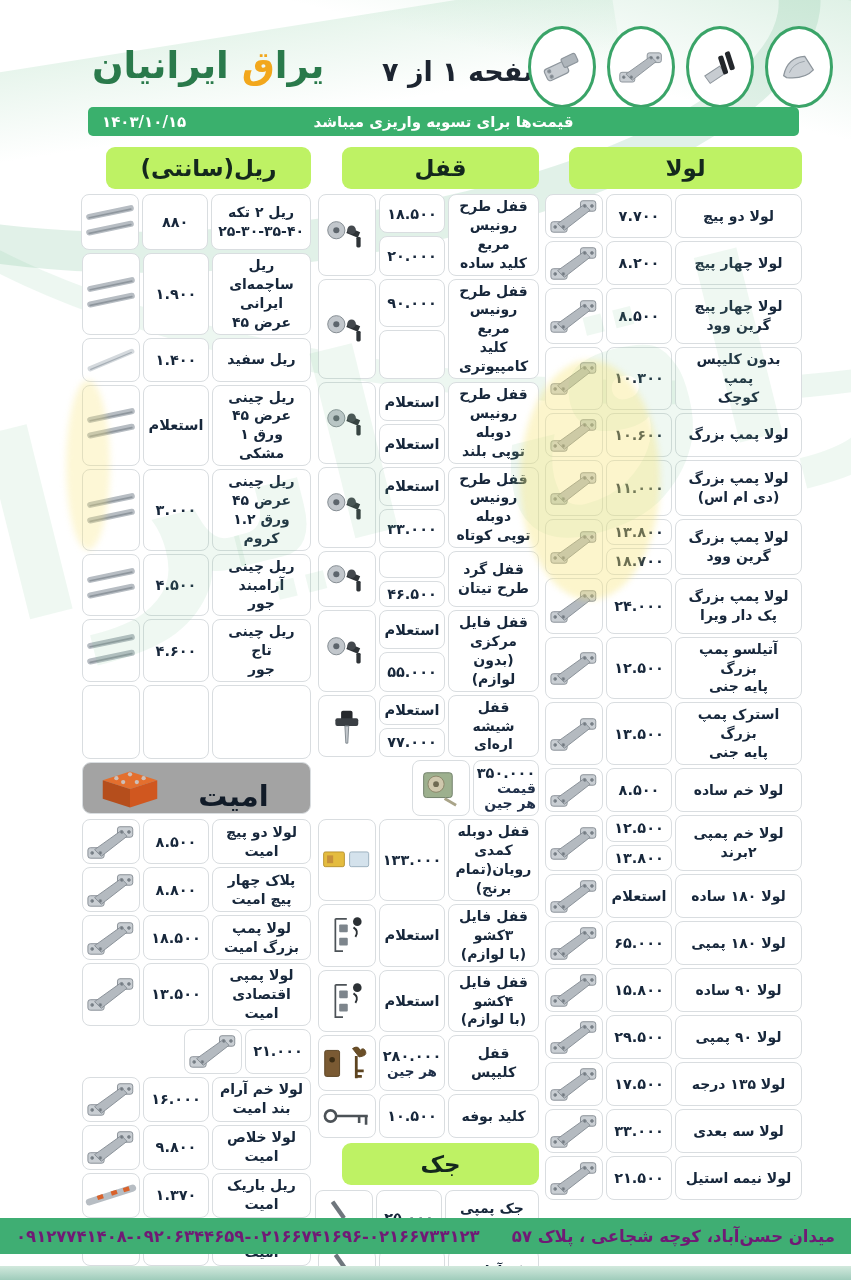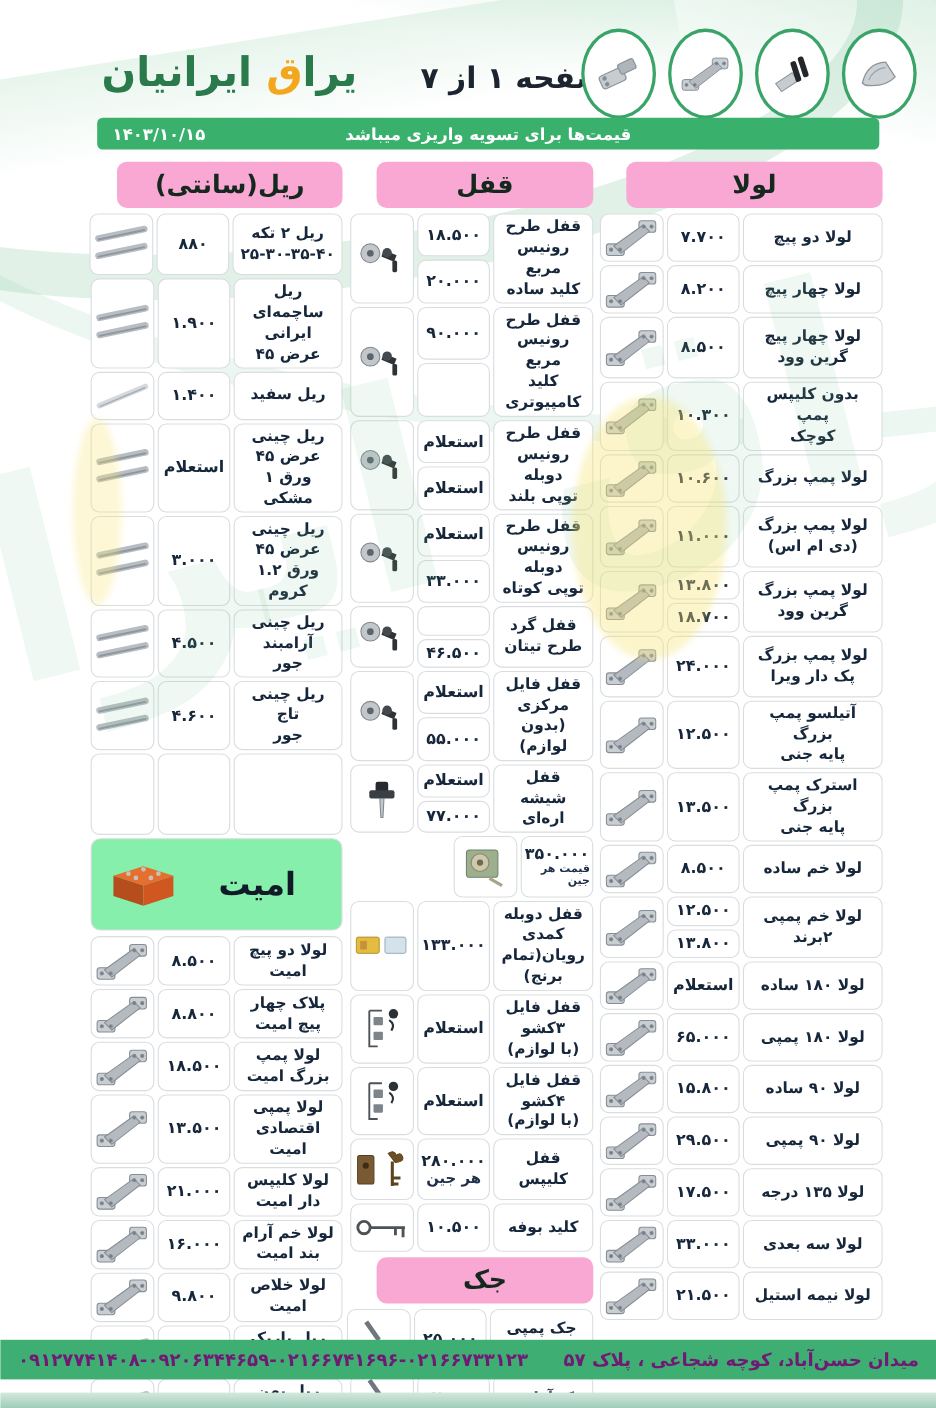--- a/index.html
+++ b/index.html
@@ -32,40 +32,40 @@
   .info-bar{position:absolute;left:88px;top:107px;width:711px;height:29px;z-index:4;background:#3ab06d;
             border-radius:5px;display:flex;align-items:center;justify-content:center;}
   .info-note{color:#fff;font-weight:bold;font-size:15px;}
   .info-date{position:absolute;left:14px;top:0;height:29px;display:flex;align-items:center;
              color:#fff;font-weight:bold;font-size:15px;}
   
   .col{position:absolute;top:147px;z-index:2;display:flex;flex-direction:column;}
   .col-rail {left:82px; width:229px;}
   .col-ghofl{left:318px;width:221px;}
   .col-lola {left:545px;width:257px;}
-  .sec-title{height:42px;flex:none;background:#f9a8d4;border-radius:9px;display:flex;align-items:center;
+  .sec-title{height:42px;flex:none;background:#bef264;border-radius:9px;display:flex;align-items:center;
              justify-content:center;font-size:23px;font-weight:bold;color:#14281d;margin-bottom:5px;margin-left:24px;}
   .rows{display:flex;flex-direction:column;gap:3px;}
   .row{display:flex;gap:3px;min-height:44px;}
   .row.tall{min-height:56px;}
   .row.empty{min-height:74px;}
   #rows-amit .row{min-height:45px;}
   .cellbox{border:1px solid #d9dde0;border-radius:8px;background:#fff;}
   .name-cell{flex:1;display:flex;flex-direction:column;align-items:center;justify-content:center;
              padding:2px 6px;font-weight:bold;font-size:14px;color:#17273b;text-align:center;line-height:1.35;}
   .price-col{width:66px;flex:none;display:flex;flex-direction:column;gap:3px;}
   .pbox{flex:1;display:flex;flex-direction:column;align-items:center;justify-content:center;
         font-weight:bold;font-size:14.5px;color:#17273b;padding:1px 2px;}
-  .pnote{font-size:10px;font-weight:bold;color:#20304a;line-height:1.1;}
+  .pnote{font-size:14px;font-weight:bold;color:#20304a;line-height:1.1;}
   .pnote.big{font-size:13.5px;}
   .img-cell{width:56px;flex:none;display:flex;align-items:center;justify-content:center;overflow:hidden;}
   .img-cell svg{max-width:52px;max-height:42px;}
   
-  .amit-head{height:50px;flex:none;border:1px solid #d9dde0;border-radius:9px;background:#86efac;
-             display:flex;align-items:center;margin:3px 0 5px;padding:16px 10px;}
+  .amit-head{height:50px;flex:none;border:1px solid #d9dde0;border-radius:9px;background:#a3a3a3;
+             display:flex;align-items:flex-end;margin:3px 0 5px;padding:0 10px;}
   .amit-title{flex:1;text-align:center;font-size:29px;font-weight:bold;color:#111b28;}
   .amit-img svg{width:74px;height:46px;}
   
   .footer-bar{position:absolute;left:0;top:1218px;width:851px;height:36px;z-index:4;background:#3fae73;
               display:flex;align-items:center;justify-content:space-between;box-sizing:border-box;padding:0 16px;}
   .footer-bar div{color:#701a75;font-weight:bold;font-size:16.5px;white-space:nowrap;}
   .bottom-strip{position:absolute;left:0;top:1266px;width:851px;height:14px;z-index:4;
                 background:linear-gradient(#d2e9dd,#9fccbb);}
 </style>
 </head>
@@ -388,23 +388,20 @@
                 <path d="M9 30 L37 10 L43 16 L16 37 Z" fill="#b4bac0"></path>
                 <circle cx="6.5" cy="33.5" r="1.5" fill="#70787f"></circle>
                 <circle cx="15" cy="33.5" r="1.5" fill="#70787f"></circle>
                 <circle cx="37.5" cy="11.5" r="1.5" fill="#70787f"></circle>
                 <circle cx="45" cy="11.5" r="1.5" fill="#70787f"></circle>
               </g>
             </svg>
           </div>
         </div>
         <div class="row">
-          <div class="cellbox name-cell">
-            <div>لولا کلیپس دار امیت</div>
-          </div>
           <div class="price-col">
             <div class="cellbox pbox">
               <span>۲۱.۰۰۰</span>
             </div>
           </div>
           <div class="cellbox img-cell">
             <svg viewBox="0 0 52 44">
               <g stroke="#868e95" stroke-width="1">
                 <rect x="2" y="28" width="17" height="11" rx="2.5" fill="#c9ced3"></rect>
                 <rect x="33" y="6" width="16" height="11" rx="2.5" fill="#c9ced3"></rect>

